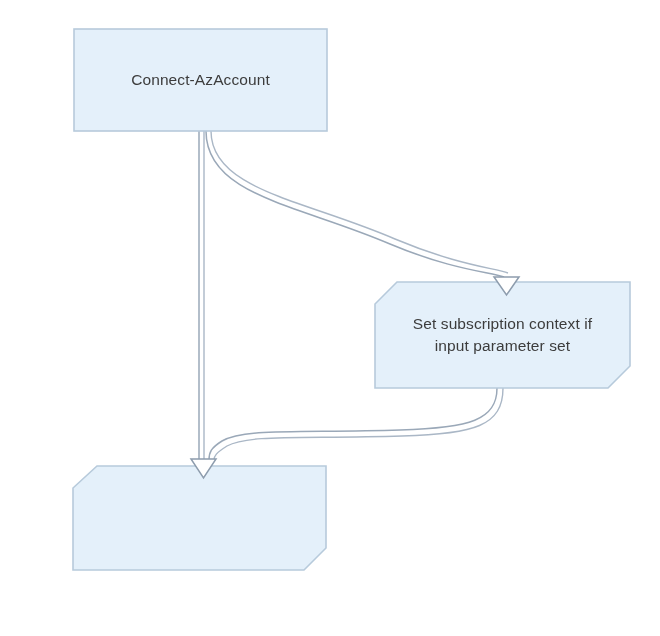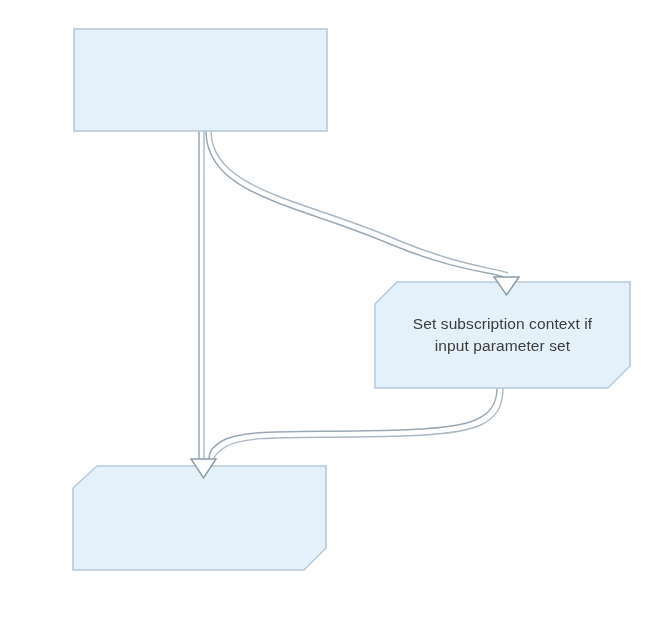--- a/index.html
+++ b/index.html
@@ -90,18 +90,19 @@
     <path d="M 397 282 L 630 282 L 630 366 L 608 388 L 375 388 L 375 304 Z" fill="#e4f0fa" stroke="#b7cadb" stroke-width="1.6" stroke-linejoin="miter"></path>
 
     <path d="M 97 466 L 326 466 L 326 548 L 304 570 L 73 570 L 73 488 Z" fill="#e4f0fa" stroke="#b7cadb" stroke-width="1.6" stroke-linejoin="miter"></path>
 
     <g>
       <polygon points="494,277 519,277 506.5,295" fill="#ffffff" stroke="#8d9cad" stroke-width="1.5" stroke-linejoin="miter"></polygon>
       <polygon points="191,459 216,459 203.5,478" fill="#ffffff" stroke="#8d9cad" stroke-width="1.5" stroke-linejoin="miter"></polygon>
     </g>
   </svg>
 
+  <div class="node-label" id="label-connect">Connect-AzAccount</div>
 
   <div class="node-label" id="label-setsub">Set subscription context if
 input parameter set</div>
 
 
 </div>
 
 </body></html>

